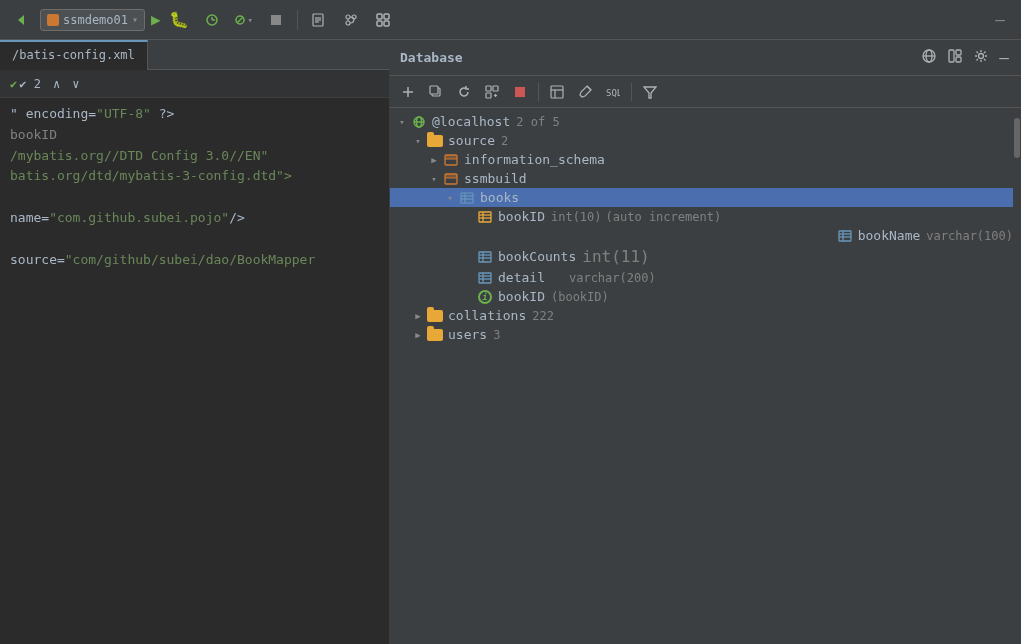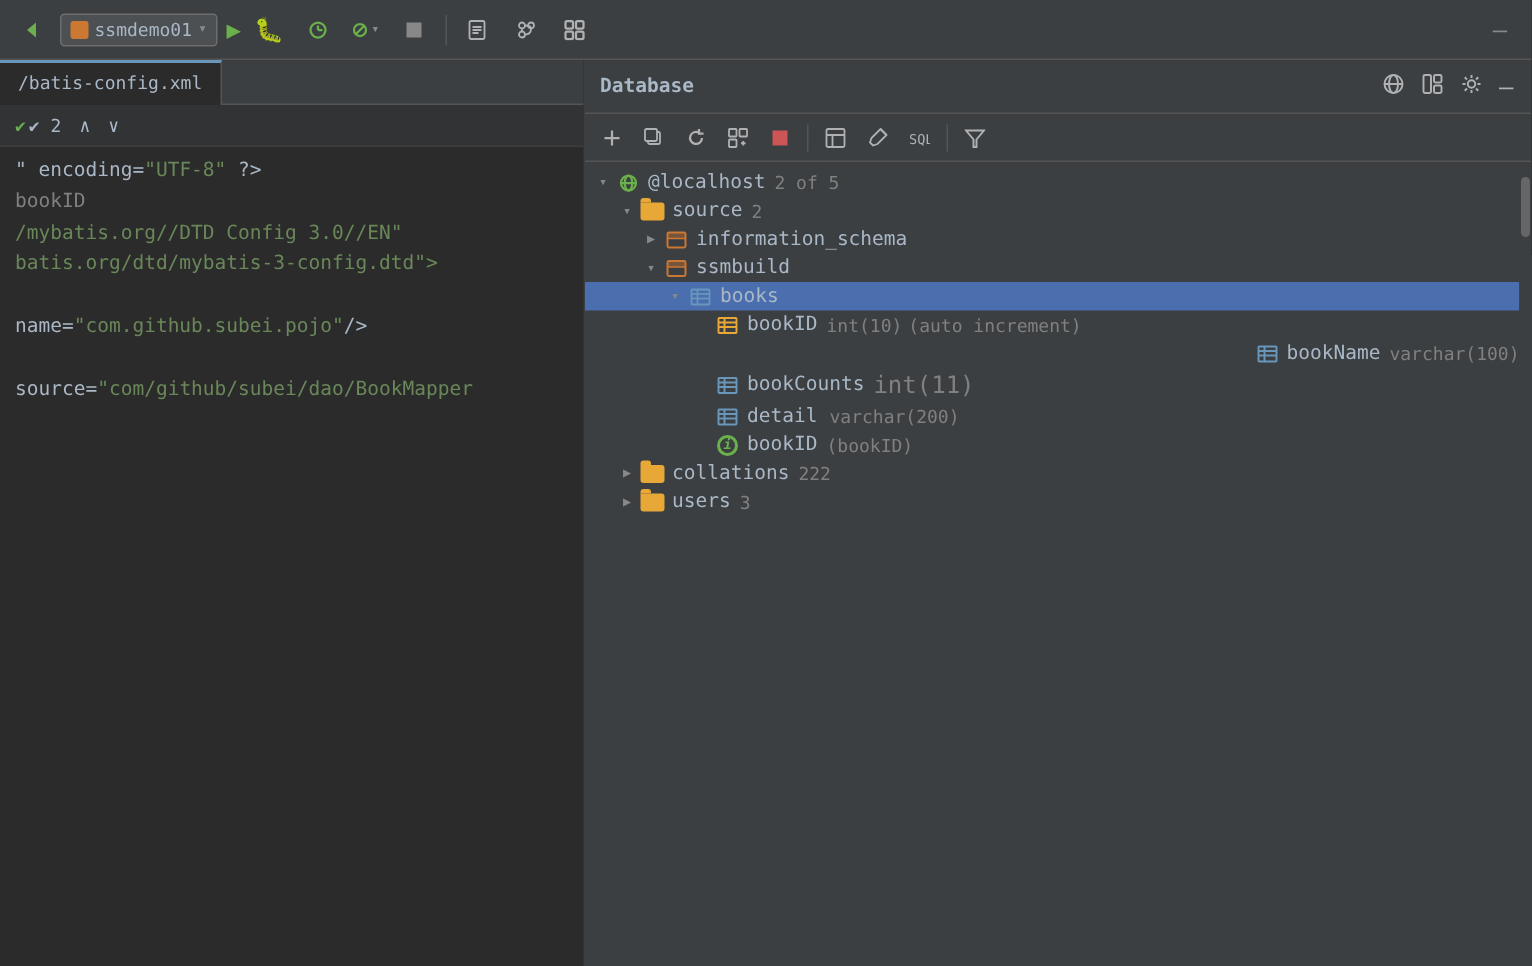--- a/index.html
+++ b/index.html
@@ -603,21 +603,21 @@
           <span class="tree-arrow" style="visibility:hidden;">▶</span>
           <span class="tree-icon">
             <svg width="14" height="12" viewBox="0 0 14 12" fill="none" stroke="#6897bb" stroke-width="1.3">
               <rect x="1" y="1" width="12" height="10" rx="0.5"></rect>
               <line x1="1" y1="4" x2="13" y2="4"></line>
               <line x1="1" y1="7" x2="13" y2="7"></line>
               <line x1="5" y1="1" x2="5" y2="11"></line>
             </svg>
           </span>
           <span class="tree-label">detail</span>
-          <span class="tree-meta-type" style="color:#808080; margin-left:8px; font-size:12px;">varchar(200)</span>
+          <span class="tree-meta-type" style="color:#808080; margin-left:24px; font-size:12px;">varchar(200)</span>
         </div>
 
         <div class="tree-item" style="padding-left:70px;">
           <span class="tree-arrow" style="visibility:hidden;">▶</span>
           <span class="tree-icon">
             <div class="icon-index">i</div>
           </span>
           <span class="tree-label">bookID</span>
           <span class="tree-meta-type" style="color:#808080; margin-left:6px; font-size:12px;">(bookID)</span>
         </div>

